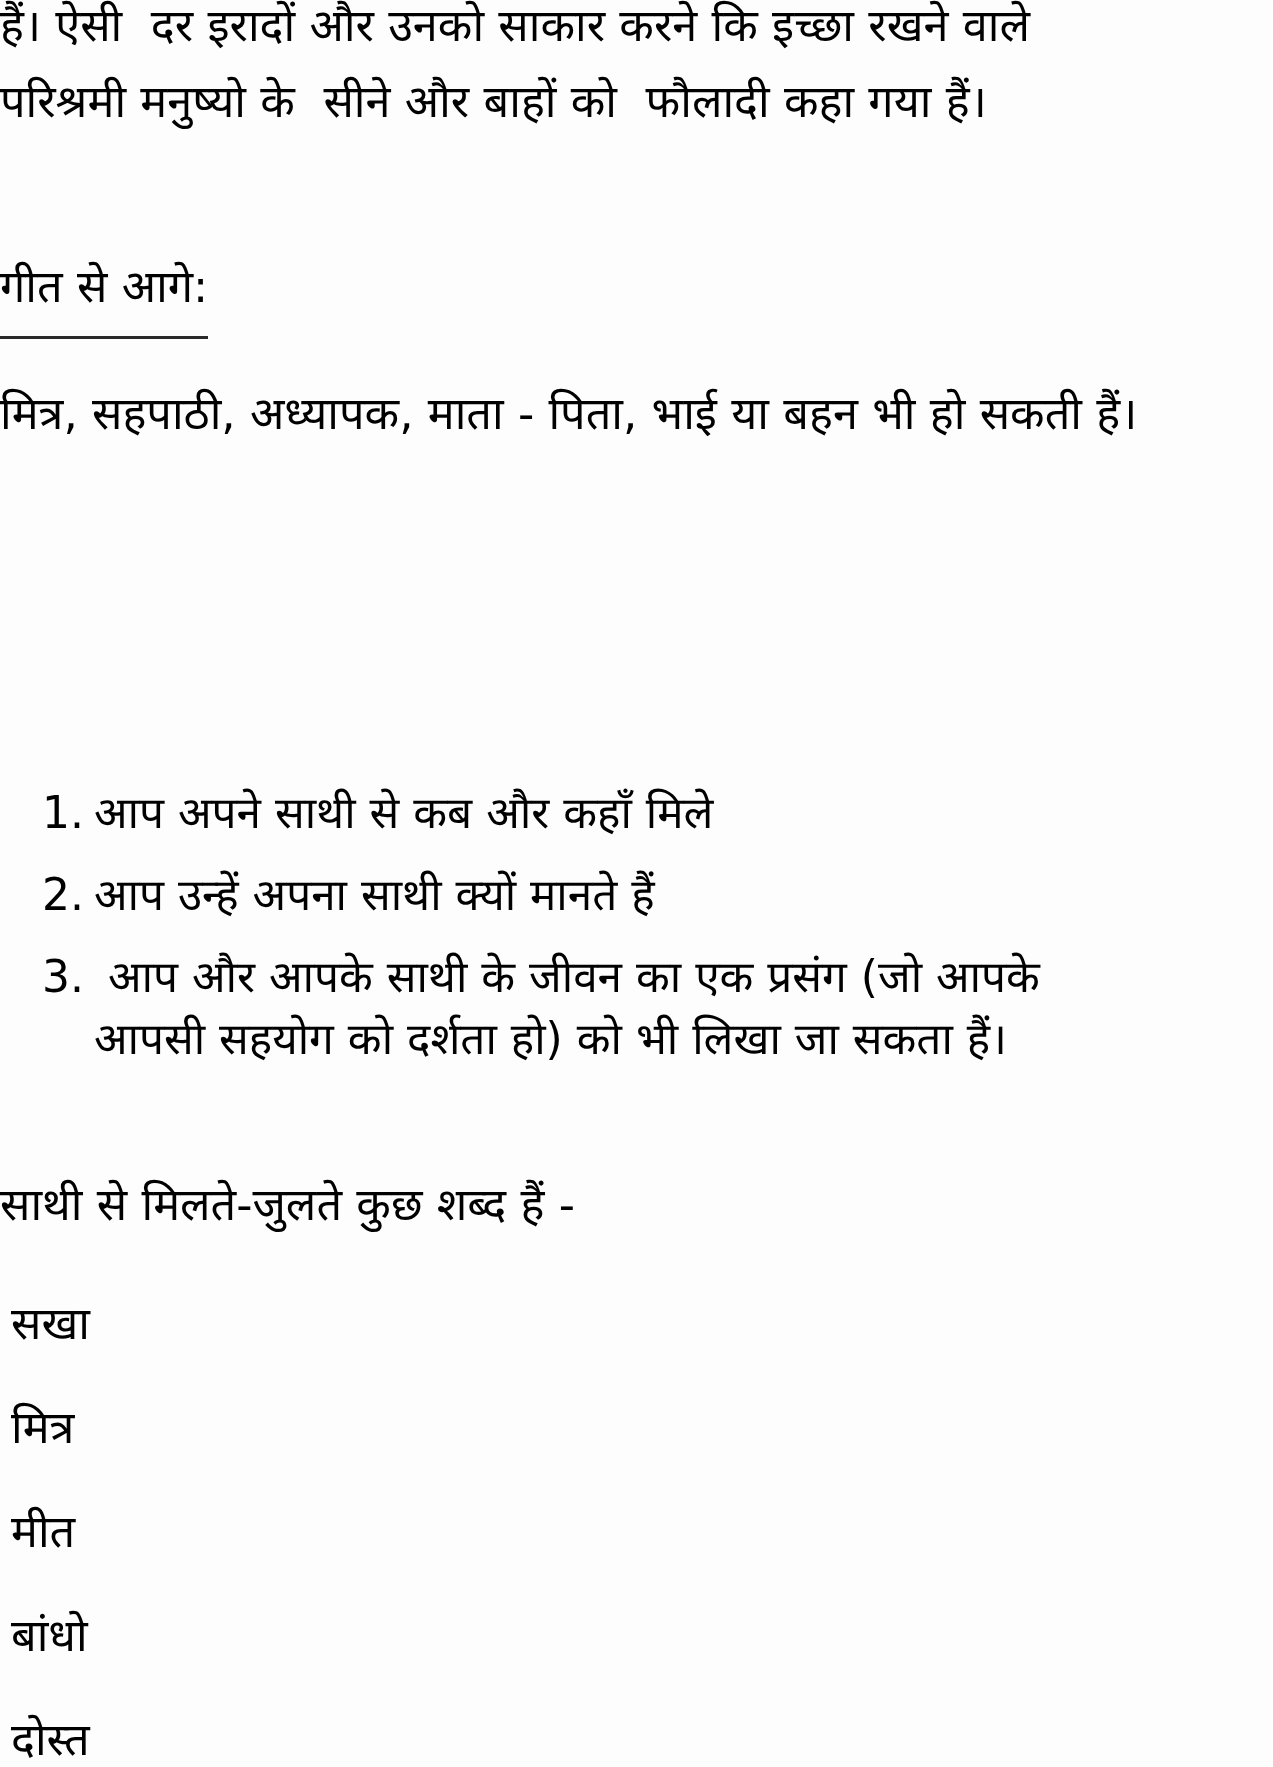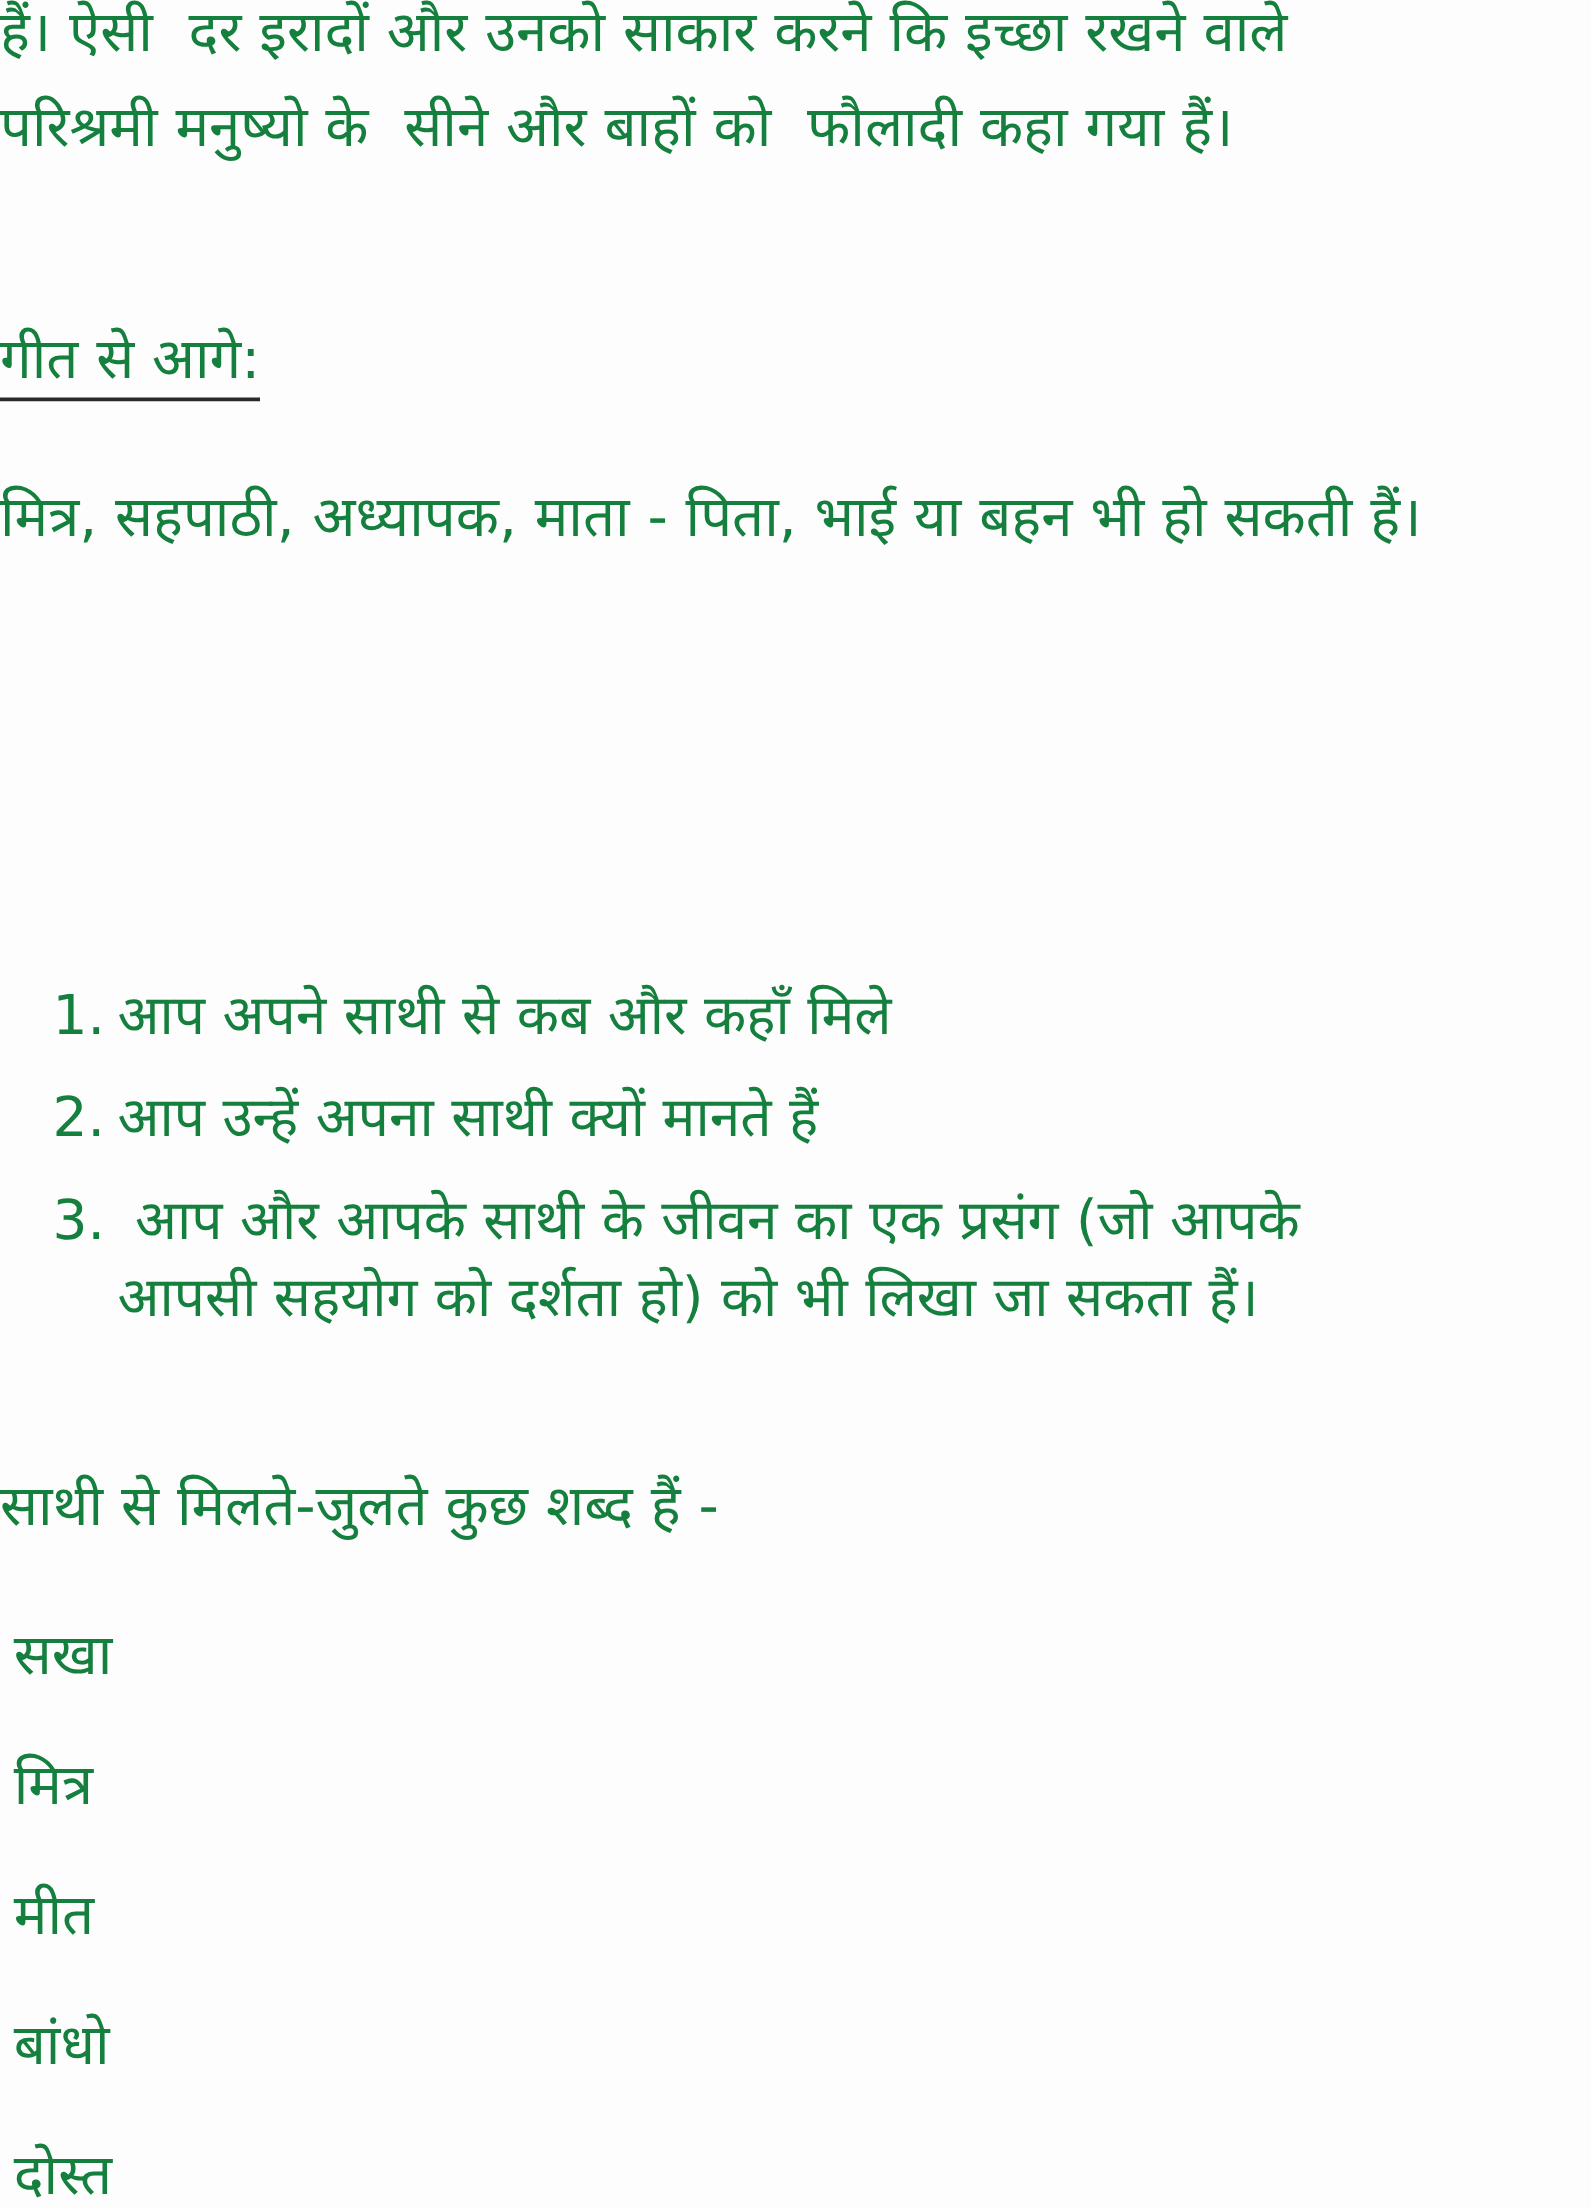--- a/index.html
+++ b/index.html
@@ -7,21 +7,21 @@
     padding: 0;
     background: #ffffff;
   }
   .page {
     position: relative;
     width: 1273px;
     height: 1767px;
     background: #fdfdfd;
     overflow: hidden;
     font-family: "DejaVu Sans", "Liberation Sans", sans-serif;
-    color: #15803d;
+    color: #000000;
   }
   .line {
     white-space: pre-wrap;
   }
   
   .intro-para {
     position: absolute;
     top: -12px;
     left: 0;
     width: 1273px;
@@ -30,20 +30,21 @@
     font-weight: 400;
   }
   
   .section-heading {
     position: absolute;
     top: 256px;
     left: 0;
     display: inline-block;
     font-size: 45px;
     line-height: 62px;
+    padding-bottom: 18px;
     border-bottom: 3px solid #2a2a2a;
     white-space: pre-wrap;
   }
   
   .answer-para {
     position: absolute;
     top: 376px;
     left: 0;
     width: 1273px;
     font-size: 45px;

